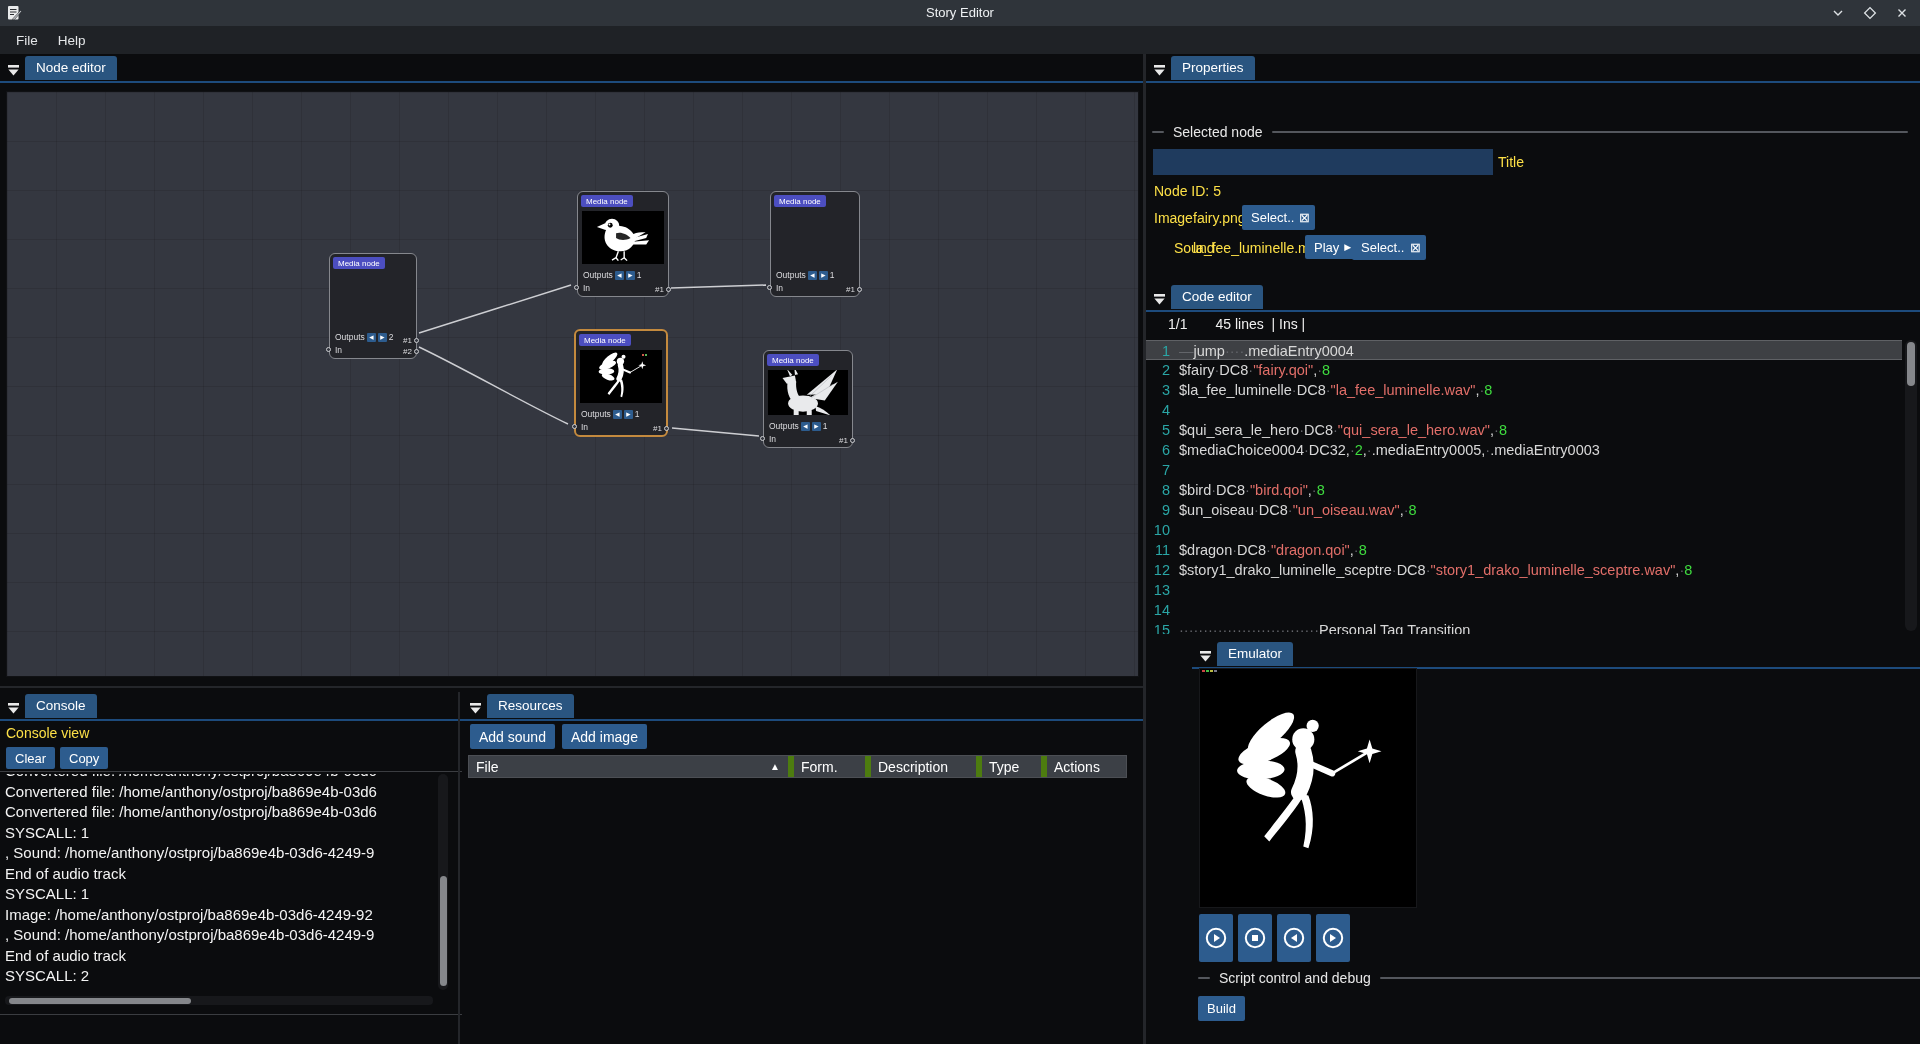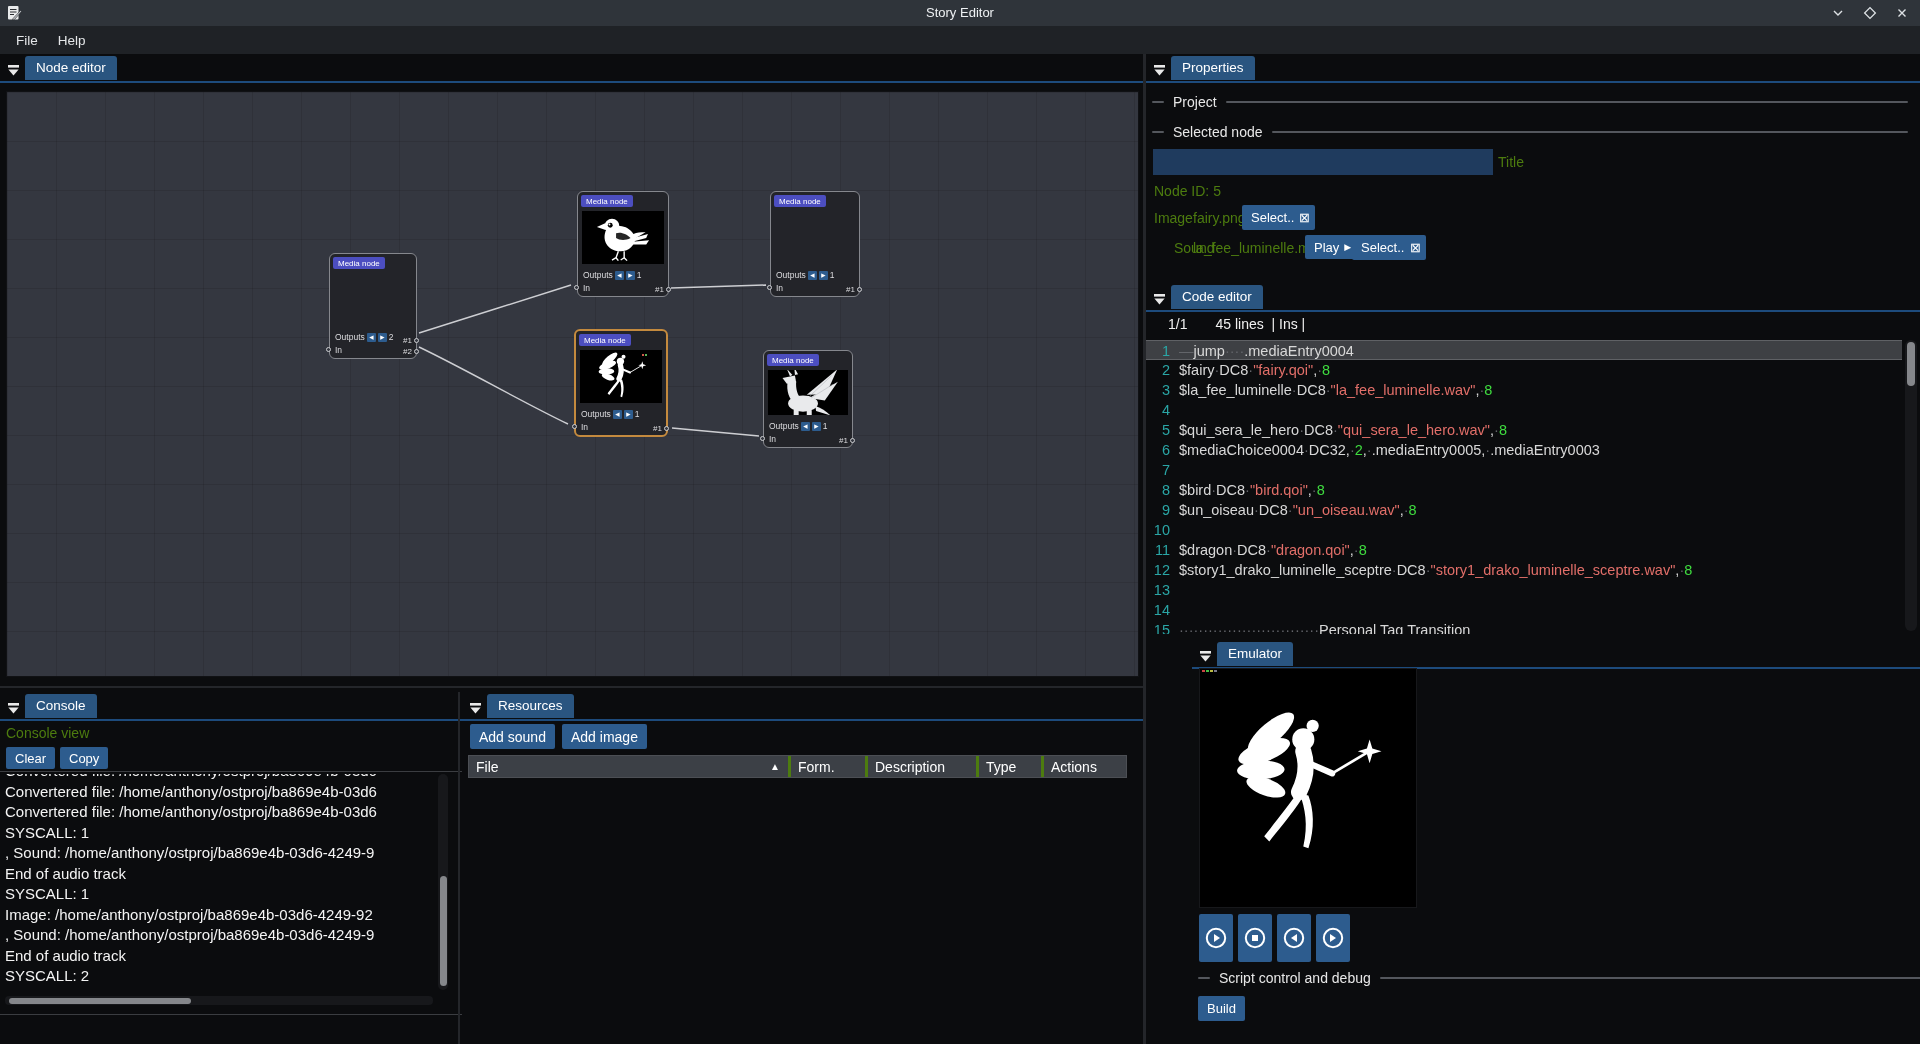--- a/index.html
+++ b/index.html
@@ -55,21 +55,21 @@
   .nrow.outr{bottom:16px;}
   .nrow.inr{bottom:3px;}
   .mini{width:9px;height:9px;background:#2d5c8e;color:#fff;font-size:5.5px;display:inline-flex;
     align-items:center;justify-content:center;border-radius:1px;}
   .pc{width:5px;height:5px;border:1px solid #cdced1;border-radius:50%;background:#343740;display:inline-block;}
   .inpc{position:absolute;left:-4px;bottom:6px;}
   .ports{position:absolute;right:-3px;bottom:2px;display:flex;flex-direction:column;gap:2.5px;align-items:flex-end;}
   .port{display:flex;align-items:center;gap:2px;font-size:8px;}
 
   
-  .plabel{position:absolute;font-size:14px;color:#4d7c0f;}
+  .plabel{position:absolute;font-size:14px;color:#fde047;}
   .title-input{position:absolute;left:7px;top:95px;width:340px;height:26px;background:#1f3b5e;
     border:0;color:#fff;font-size:13px;padding:0 6px;font-family:inherit;}
 
   
   .code-status{position:absolute;left:22px;top:33px;font-size:14px;color:#f0f0f0;display:flex;gap:28px;}
   .code-lines{position:absolute;left:0;top:57px;right:18px;bottom:6px;overflow:hidden;font-size:14.5px;}
   .cl{display:flex;height:20px;line-height:20px;white-space:pre;}
   .cl .ln{width:24px;flex:none;text-align:right;color:#2aa6a6;margin-right:9px;}
   .cl.sel{background:#3e4044;border-top:1px solid #5f6165;border-bottom:1px solid #5f6165;}
   .seg-t{color:#d8d8d8;} .seg-s{color:#e26f69;} .seg-n{color:#3fdc3f;} .seg-w{color:#63656a;}
@@ -89,21 +89,21 @@
     font-size:15px;line-height:20.5px;white-space:nowrap;color:#f4f4f4;}
   .console-log .logline:first-child{margin-top:-13px;}
   .csep{position:absolute;left:0;right:4px;height:1px;background:#3b3d41;}
 
   
   .rtable{position:absolute;left:6px;top:63px;width:659px;border:1px solid #4c4f54;font-size:14px;}
   .tr{display:grid;grid-template-columns:319px 77px 111px 65px 85px;align-items:center;}
   .tr>div{padding:0 0 0 7px;height:100%;display:flex;align-items:center;border-left:1px solid #2b2d31;overflow:hidden;white-space:nowrap;}
   .tr>div:first-child{border-left:0;}
   .thead{background:#3c4046;height:21px;color:#fff;}
-  .thead>div{border-left:3px solid #4d7c0f;}
+  .thead>div{border-left:6px solid #4d7c0f;}
   .sortglyph{margin-left:auto;margin-right:8px;font-size:10px;}
 </style>
 </head>
 <body>
 
 <svg width="0" height="0" style="position:absolute">
   <defs>
     <symbol id="sym-bird" viewBox="0 0 100 100">
       <g fill="#fff">
         <circle cx="31" cy="30" r="13"></circle>
@@ -334,25 +334,20 @@
   </div>
 </div>
 
 <div class="panel" style="left:1146px;top:54px;width:774px;height:229px;">
   <span class="pcollapse"><svg width="13" height="13">
         <use href="#sym-collapse"></use>
       </svg></span>
   <span class="ptab">Properties</span>
   <div class="puline"></div>
 
-  <div class="gsep" style="left:6px;right:12px;top:40px;">
-    <span class="dash"></span>
-      <span>Project</span>
-      <span class="line"></span>
-  </div>
   <div class="gsep" style="left:6px;right:12px;top:70px;">
     <span class="dash"></span>
       <span>Selected node</span>
       <span class="line"></span>
   </div>
 
   <input class="title-input" value="" style="">
   <span class="plabel" style="left:352px;top:100px;">Title</span>
 
   <span class="plabel" style="left:8px;top:129px;">Node ID: 5</span>

